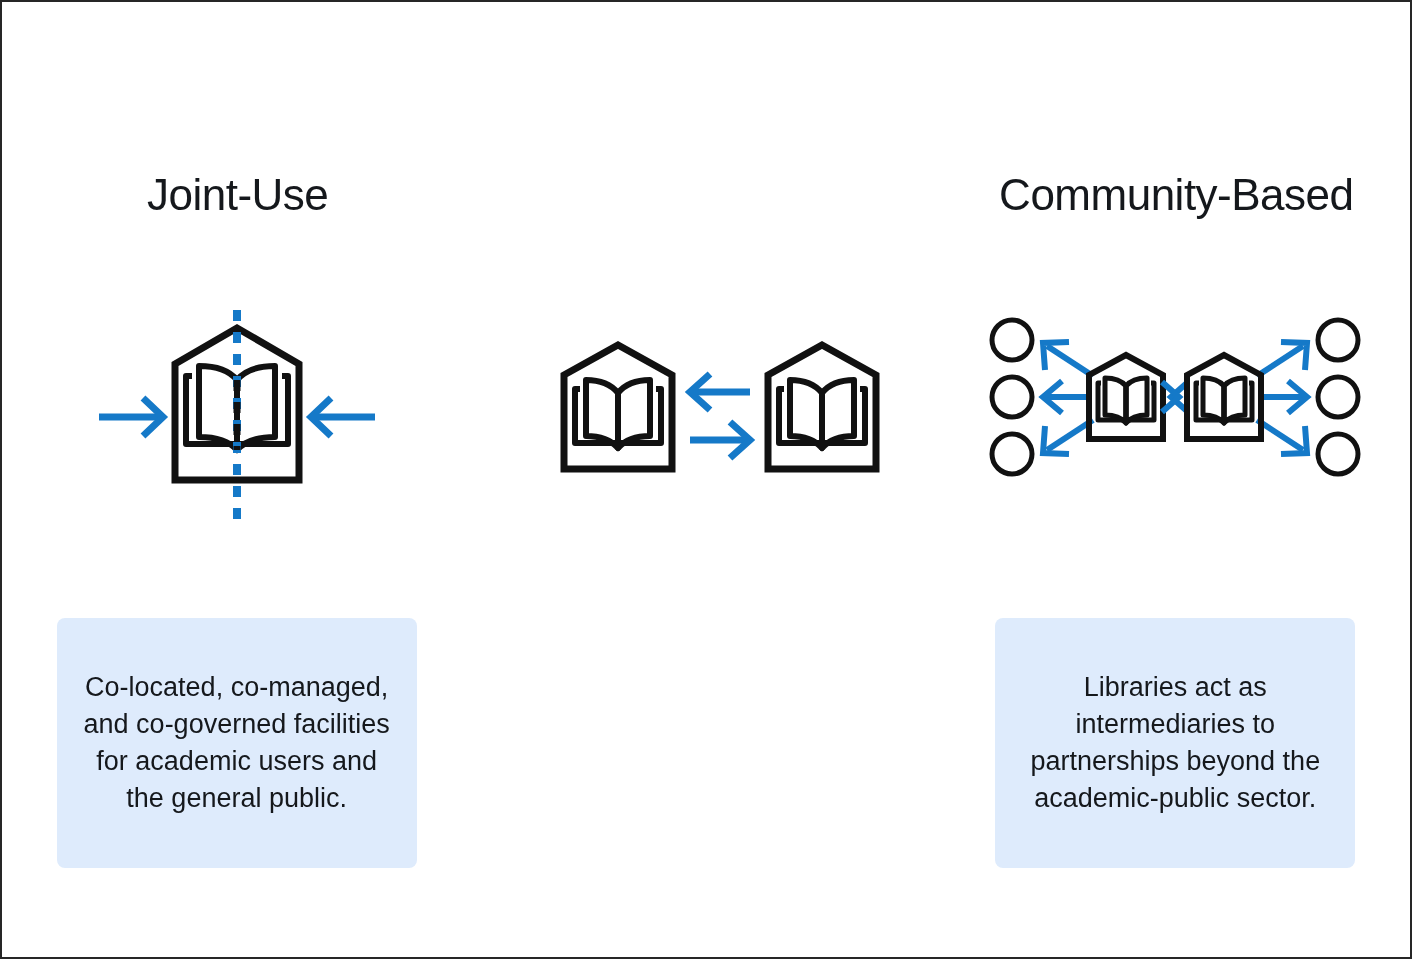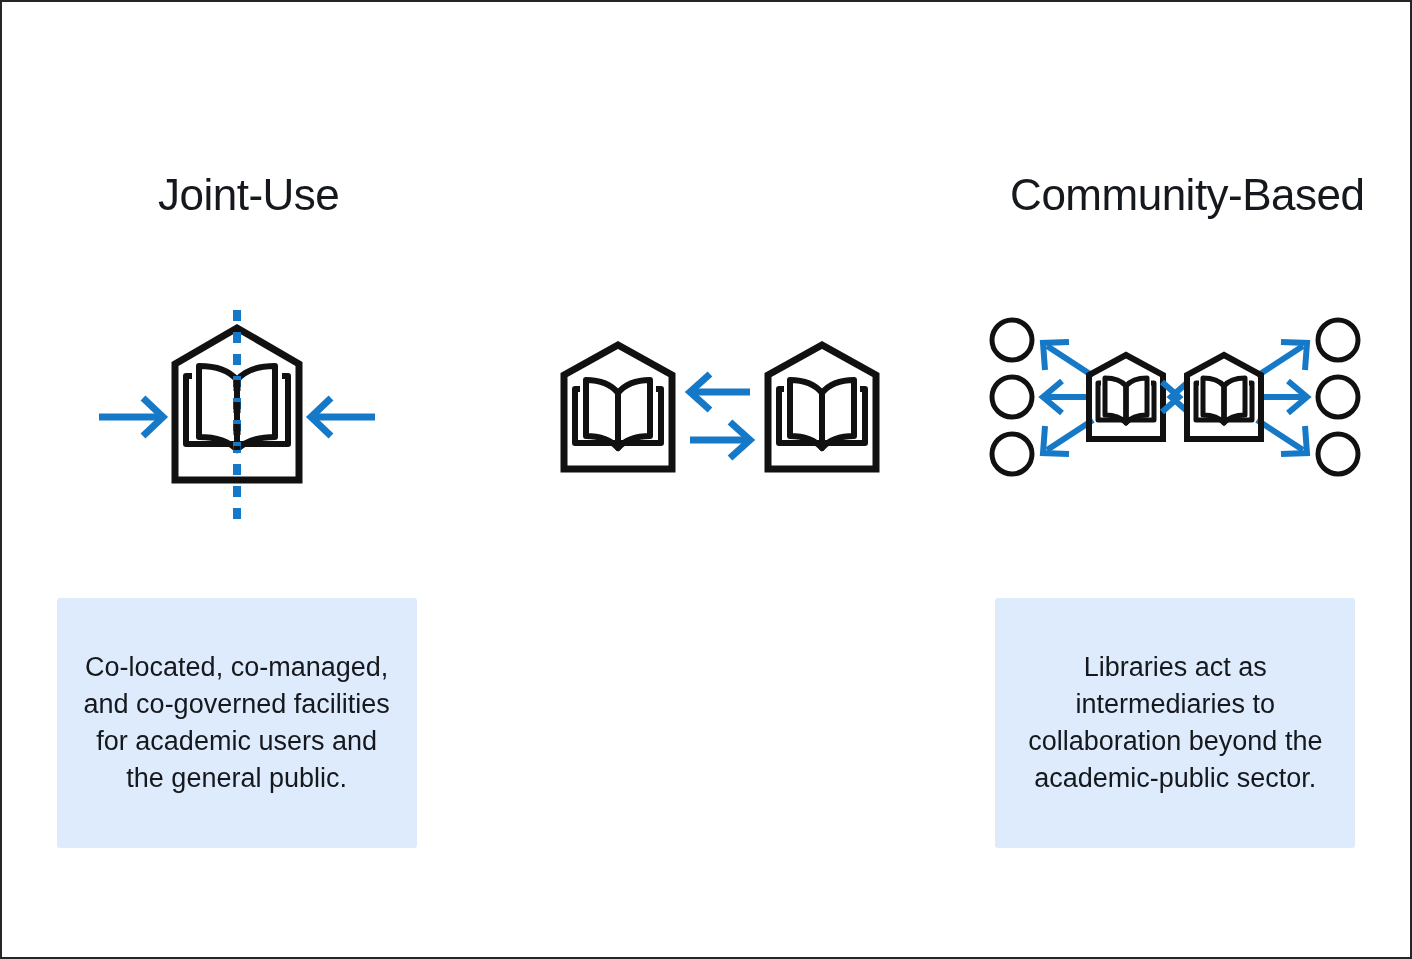--- a/index.html
+++ b/index.html
@@ -36,21 +36,21 @@
   .col {
     flex: 1 1 0;
     display: flex;
     flex-direction: column;
     align-items: center;
     position: relative;
   }
   .col-title {
     position: absolute;
     top: 168px;
-    left: 12px;
+    left: 1px;
     width: 100%;
     text-align: center;
     font-size: 44px;
     font-weight: 400;
     letter-spacing: -0.5px;
     color: #15181c;
     line-height: 1.15;
     white-space: nowrap;
   }
   .icon-area {
@@ -58,28 +58,28 @@
     top: 290px;
     left: 0;
     width: 100%;
     height: 250px;
     display: flex;
     align-items: center;
     justify-content: center;
   }
   .caption {
     position: absolute;
-    top: 596px;
+    top: 616px;
     width: 360px;
     height: 250px;
     left: 50%;
     transform: translateX(-50%);
     box-sizing: border-box;
     background: #deebfc;
-    border-radius: 3px;
+    border-radius: 8px;
     display: flex;
     align-items: center;
     justify-content: center;
     padding: 14px 18px;
   }
   .caption-text {
     font-size: 27px;
     line-height: 1.38;
     color: #15181c;
     text-align: center;
@@ -234,18 +234,18 @@
             <path d="M 239 84 C 234 78, 226 76, 218 76 L 218 113 C 226 113, 234 115, 239 121 Z" stroke-width="5"></path>
             <path d="M 239 84 C 244 78, 252 76, 260 76 L 260 113 C 252 113, 244 115, 239 121 Z" stroke-width="5"></path>
             <path d="M 214 81 L 211 81 L 211 118 L 239 118" stroke-width="5"></path>
             <path d="M 264 81 L 267 81 L 267 118 L 239 118" stroke-width="5"></path>
             <line x1="239" y1="84" x2="239" y2="121" stroke-width="5"></line>
           </g>
         </svg>
       </div>
 
       <div class="caption">
-        <div class="caption-text">Libraries act as intermediaries to collaboration beyond the academic-public sector.</div>
+        <div class="caption-text">Libraries act as intermediaries to partnerships beyond the academic-public sector.</div>
       </div>
     </div>
 
   </div>
 </div>
 
 </body></html>

